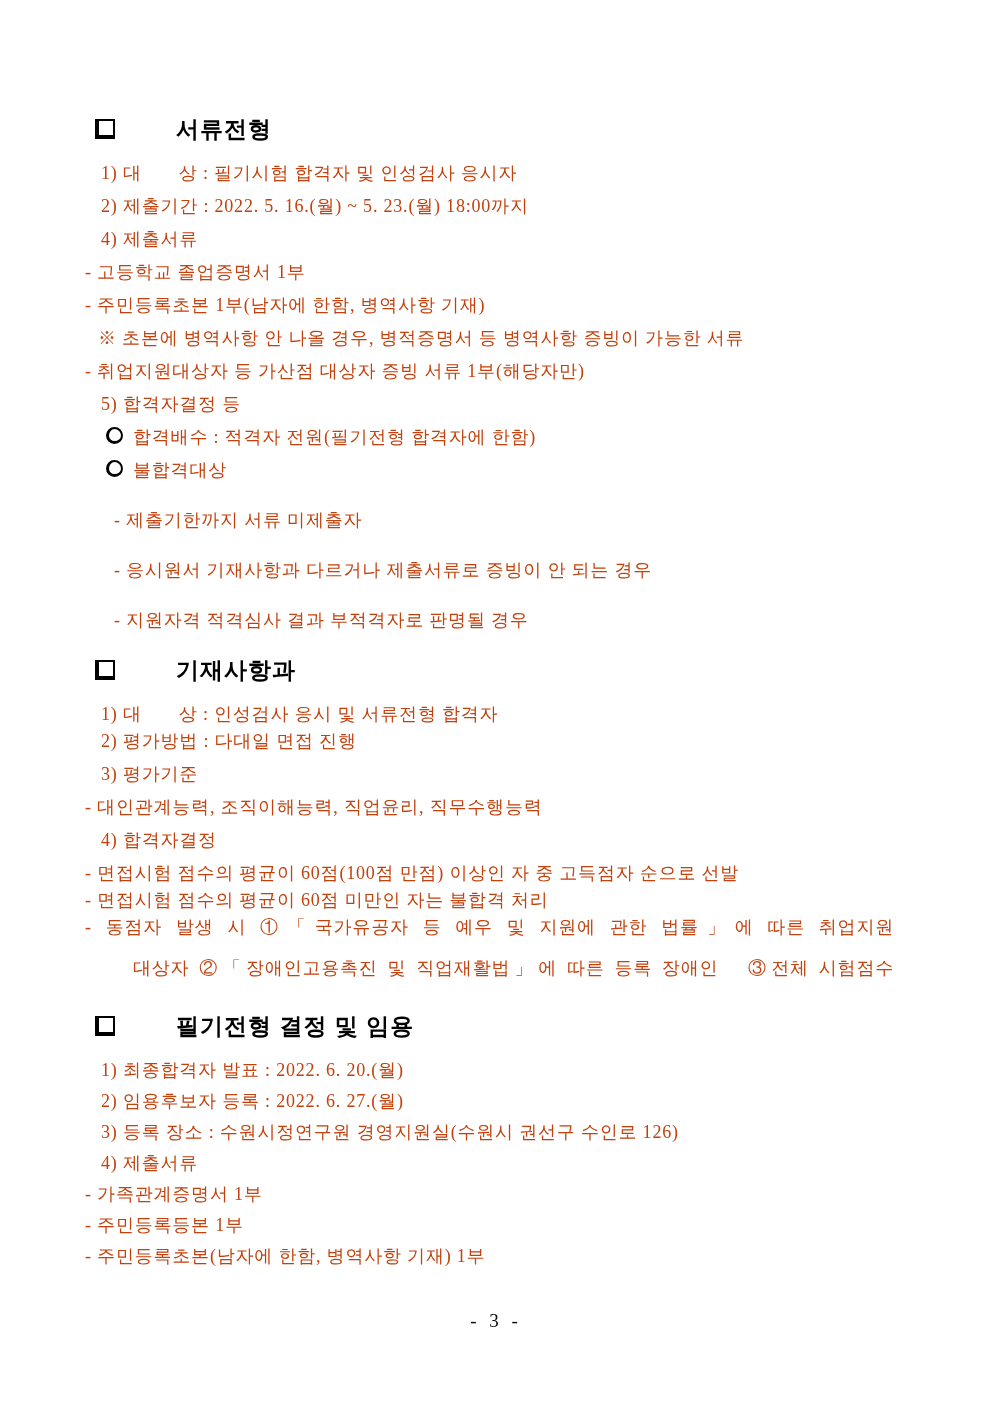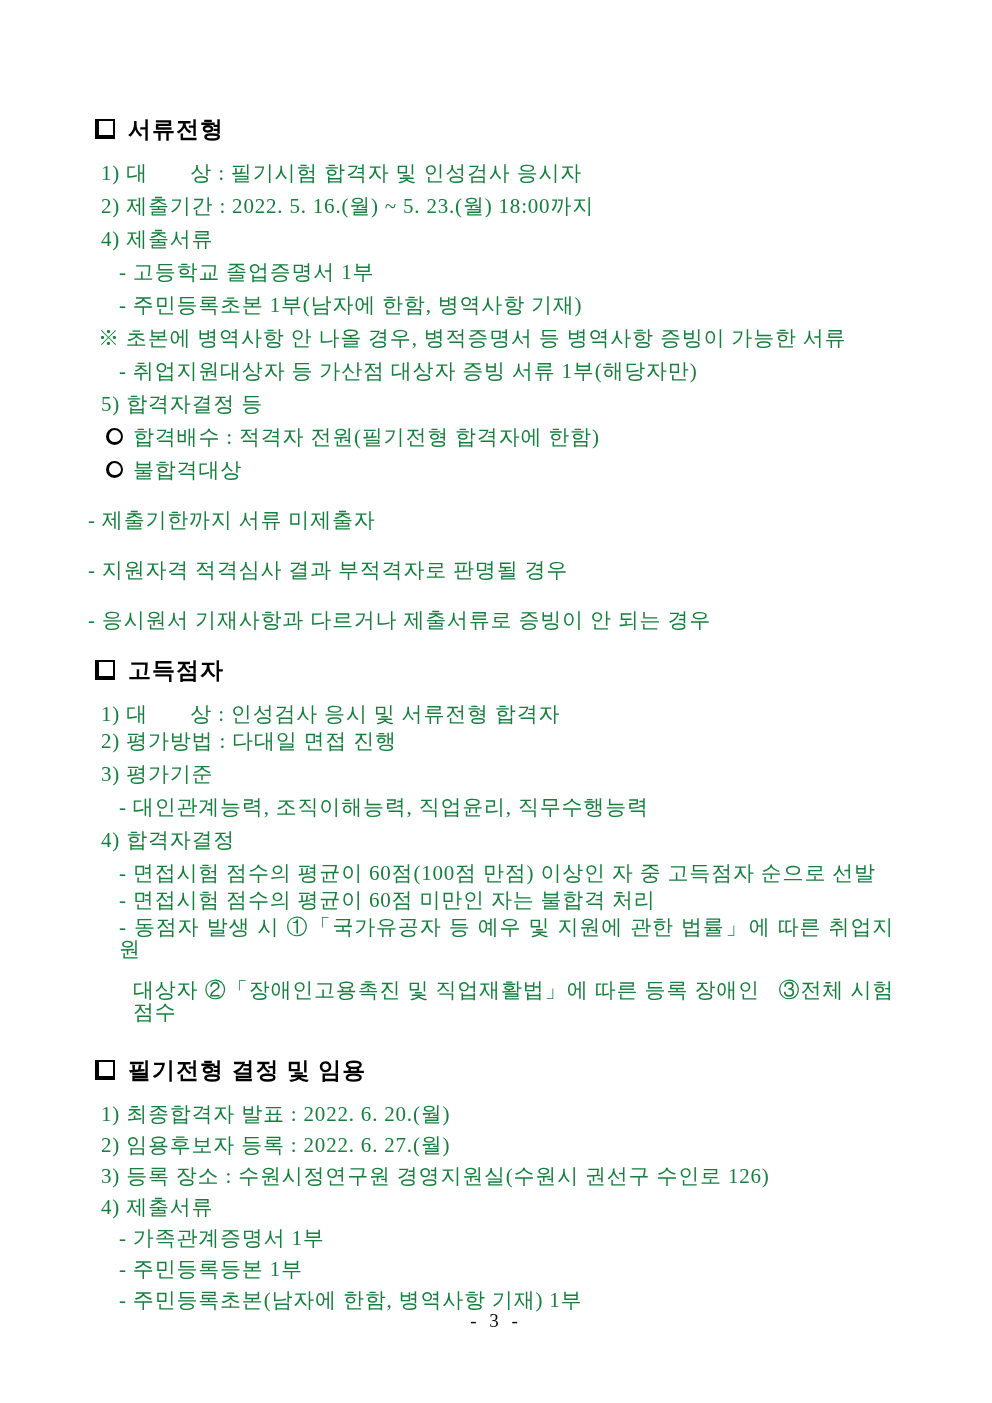--- a/index.html
+++ b/index.html
@@ -18,48 +18,49 @@
     display: flex;
     align-items: center;
     padding-left: 95px;
     margin: 0 0 20px 0;
     height: 26px;
     font-family: "Liberation Sans", sans-serif;
     font-weight: bold;
     font-size: 23px;
     letter-spacing: 1px;
     color: #000000;
+    gap: 48px;
   }
   .sec-header + * { margin-top: 0; }
   section { margin: 0; }
   section.gap { margin-top: 26px; }
   section.gap2 { margin-top: 34px; }
   .sq {
     width: 14px; height: 14px;
     box-sizing: content-box;
     border: 2px solid #000;
     border-left-width: 4px;
     border-bottom-width: 4px;
     margin-right: 13px;
     flex: 0 0 auto;
   }
   .line {
-    font-size: 21px;
+    font-size: 18px;
     line-height: 22px;
     letter-spacing: 0.8px;
     margin-bottom: 11px;
     white-space: pre-wrap;
-    color: #15803d;
+    color: #c2410c;
   }
   .tight { margin-bottom: 5px; }
   .s3 .line { margin-bottom: 9px; }
   .num   { padding-left: 101px; }
-  .dash  { padding-left: 119px; }
+  .dash  { padding-left: 85px; }
   .note  { padding-left: 98px; }
-  .dash2 { padding-left: 88px; margin-top: 28px; }
+  .dash2 { padding-left: 114px; margin-top: 28px; }
   .cont  { padding-left: 133px; margin-top: 19px; }
   .circ-line { padding-left: 106px; }
   .circ {
     display: inline-block;
     width: 12px; height: 12px;
     box-sizing: content-box;
     border: 2px solid #000;
     border-left-width: 3px;
     border-bottom-width: 3px;
     border-radius: 50%;
@@ -96,28 +97,28 @@
     <div class="line num">2) 제출기간 : 2022. 5. 16.(월) ~ 5. 23.(월) 18:00까지</div>
     <div class="line num">4) 제출서류</div>
     <div class="line dash">- 고등학교 졸업증명서 1부</div>
     <div class="line dash">- 주민등록초본 1부(남자에 한함, 병역사항 기재)</div>
     <div class="line note">※ 초본에 병역사항 안 나올 경우, 병적증명서 등 병역사항 증빙이 가능한 서류</div>
     <div class="line dash">- 취업지원대상자 등 가산점 대상자 증빙 서류 1부(해당자만)</div>
     <div class="line num">5) 합격자결정 등</div>
     <div class="line circ-line"><span class="circ"></span><span>합격배수 : 적격자 전원(필기전형 합격자에 한함)</span></div>
     <div class="line circ-line"><span class="circ"></span><span>불합격대상</span></div>
     <div class="line dash2">- 제출기한까지 서류 미제출자</div>
+    <div class="line dash2">- 응시원서 기재사항과 다르거나 제출서류로 증빙이 안 되는 경우</div>
     <div class="line dash2">- 지원자격 적격심사 결과 부적격자로 판명될 경우</div>
-    <div class="line dash2">- 응시원서 기재사항과 다르거나 제출서류로 증빙이 안 되는 경우</div>
   </section>
 
   <section class="gap">
     <div class="sec-header">
         <span class="sq"></span>
-        <span>고득점자</span>
+        <span>기재사항과</span>
       </div>
     <div class="line num tight">1) 대       상 : 인성검사 응시 및 서류전형 합격자</div>
     <div class="line num">2) 평가방법 : 다대일 면접 진행</div>
     <div class="line num">3) 평가기준</div>
     <div class="line dash">- 대인관계능력, 조직이해능력, 직업윤리, 직무수행능력</div>
     <div class="line num">4) 합격자결정</div>
     <div class="line dash tight">- 면접시험 점수의 평균이 60점(100점 만점) 이상인 자 중 고득점자 순으로 선발</div>
     <div class="line dash tight">- 면접시험 점수의 평균이 60점 미만인 자는 불합격 처리</div>
     <div class="line dash tight just">- 동점자 발생 시 ①「국가유공자 등 예우 및 지원에 관한 법률」에 따른 취업지원</div>
     <div class="line cont tight just">대상자 ②「장애인고용촉진 및 직업재활법」에 따른 등록 장애인   ③전체 시험점수</div>

